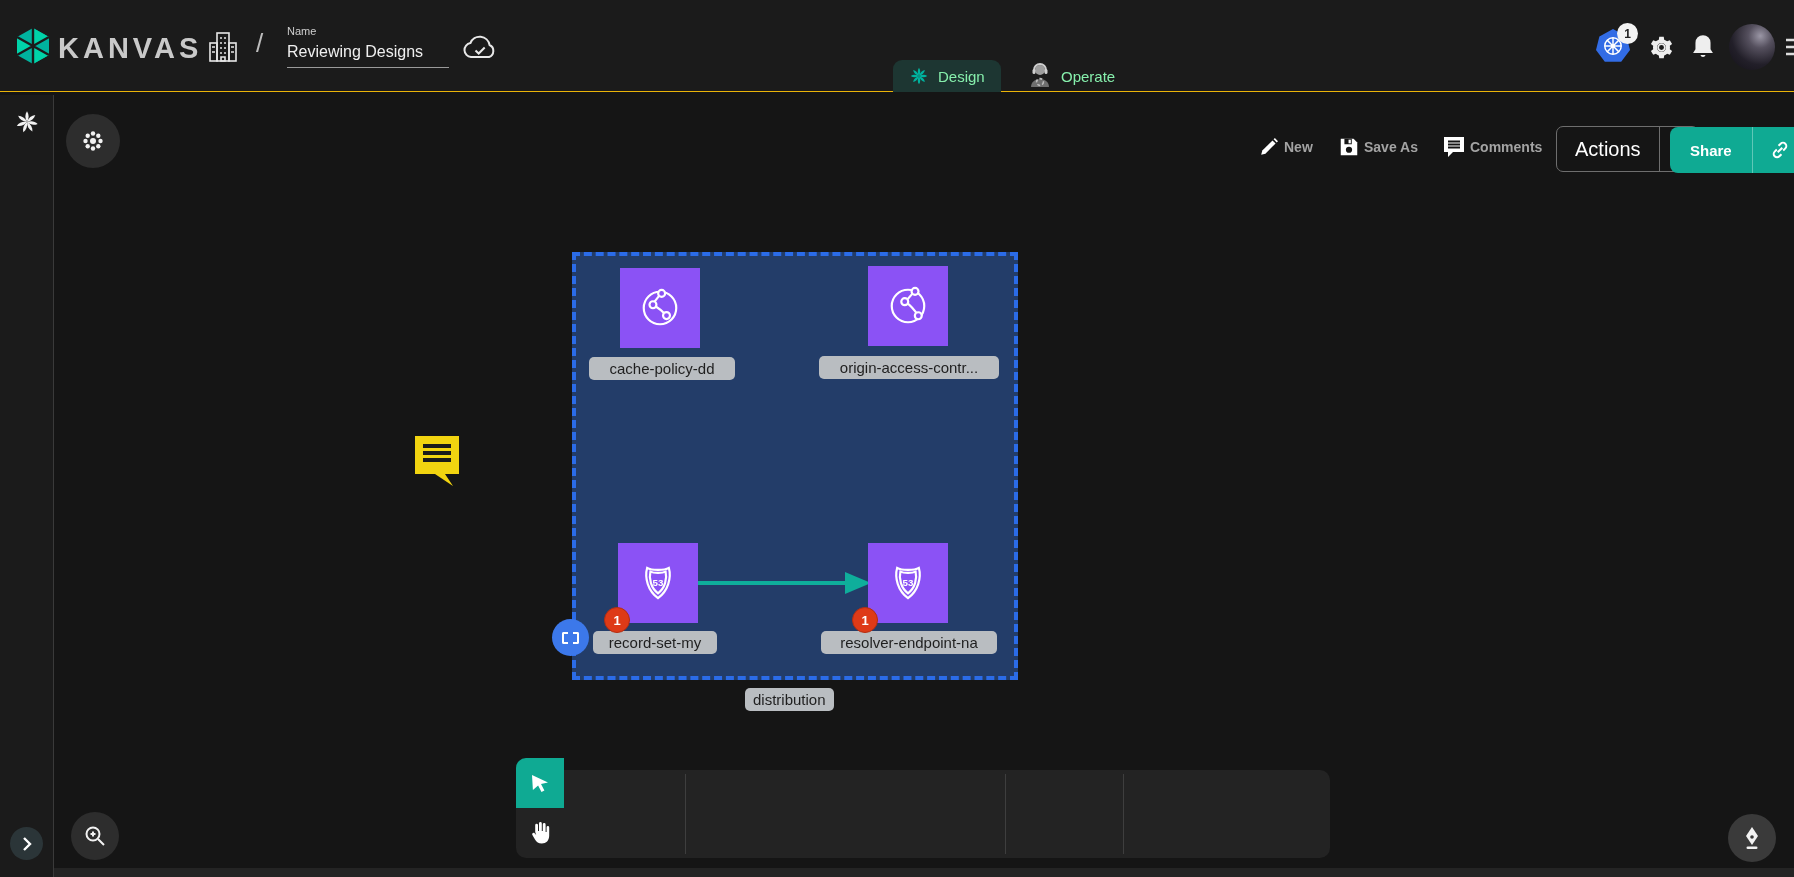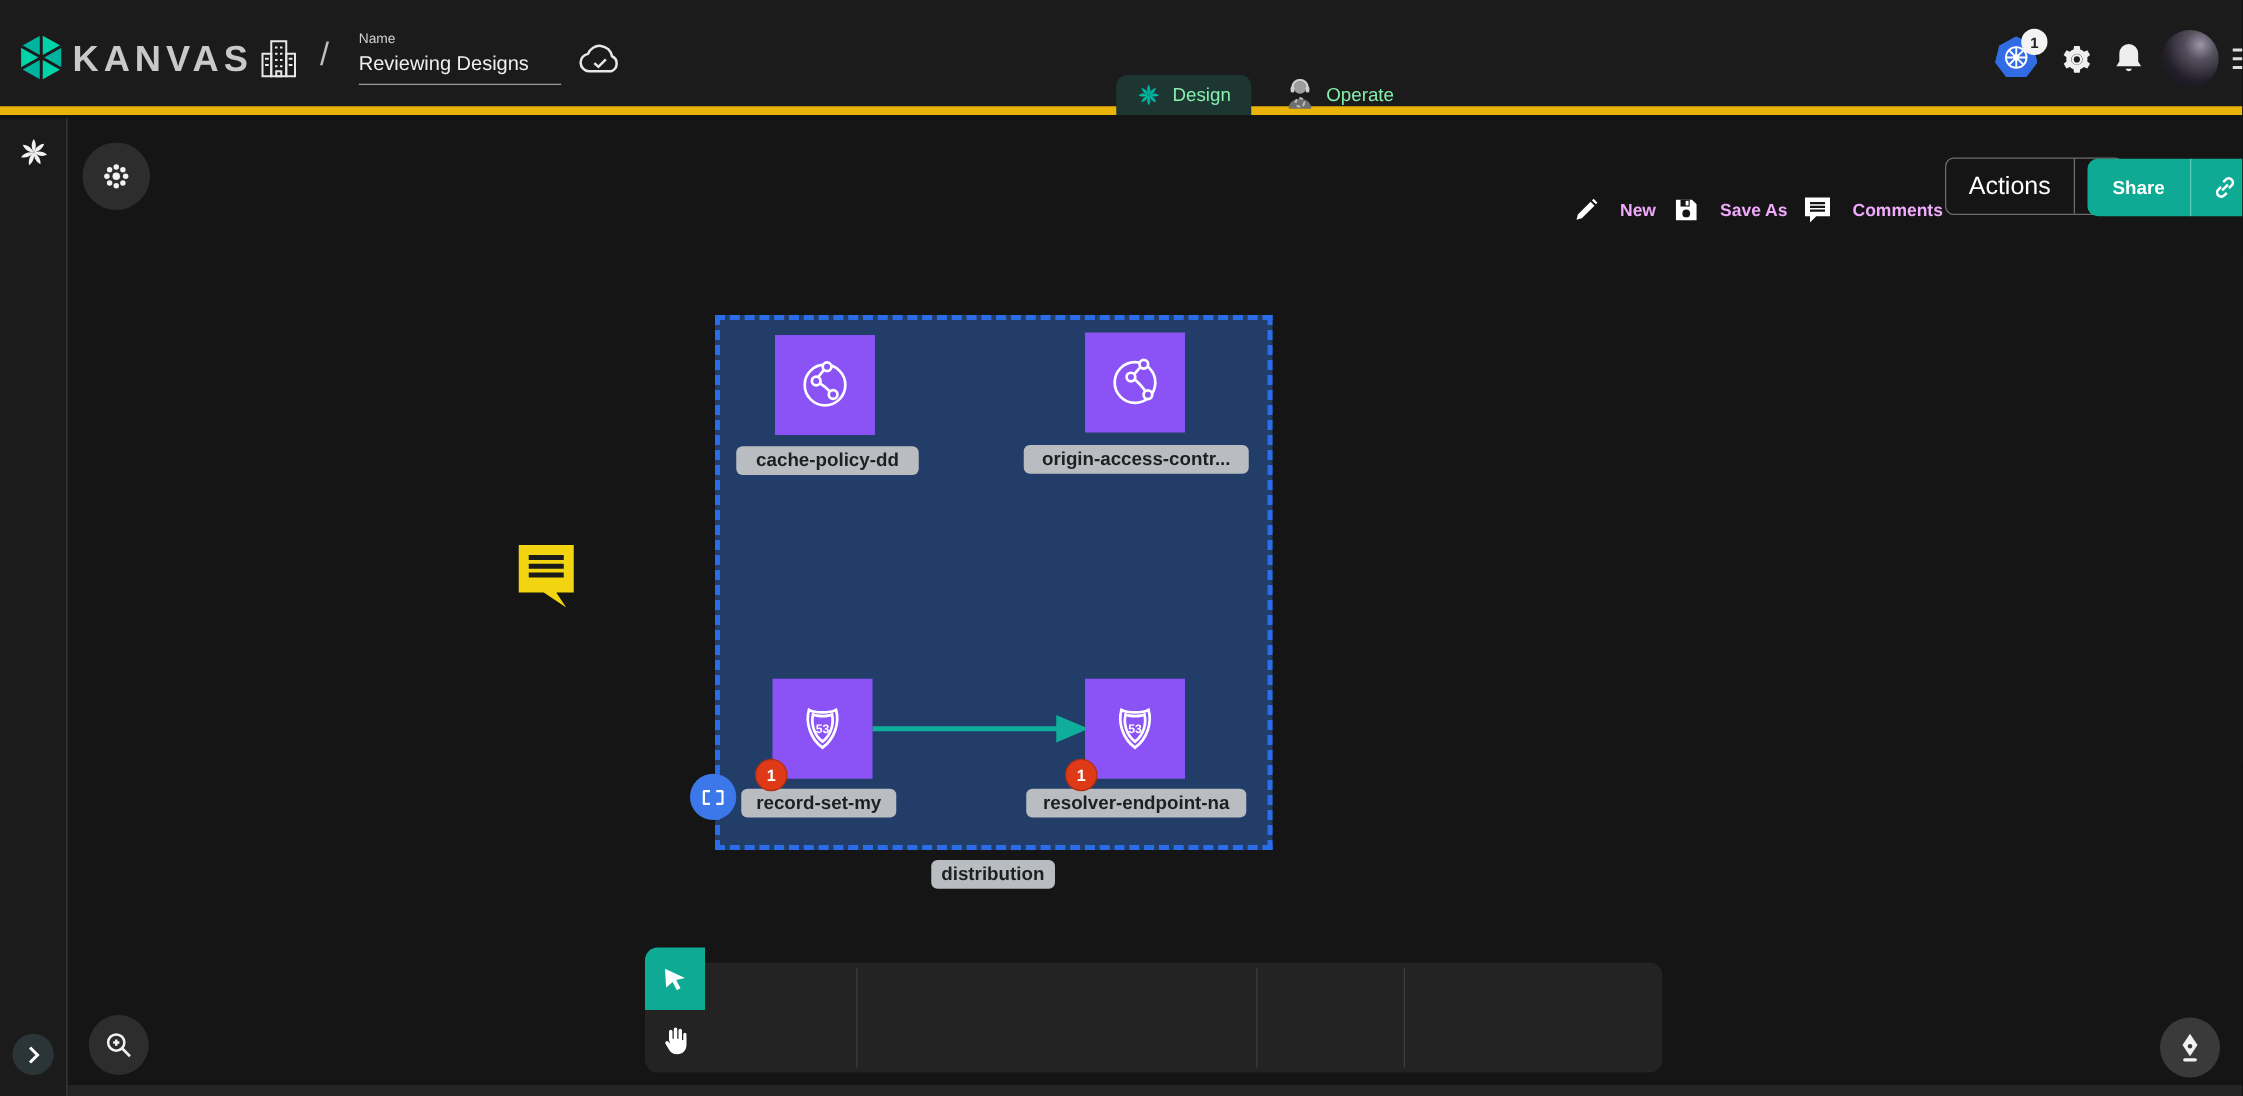--- a/index.html
+++ b/index.html
@@ -2,21 +2,21 @@
 <html><head>
 <meta charset="utf-8">
 <style>
   * { margin:0; padding:0; box-sizing:border-box; }
   html,body { width:1794px; height:877px; background:#101010; overflow:hidden;
     font-family:"Liberation Sans","DejaVu Sans",sans-serif; }
   .abs { position:absolute; }
   #stage { position:relative; width:1794px; height:877px; background:#151515; overflow:hidden; }
 
   
-  #header { left:0; top:0; width:1794px; height:92px; background:#1b1b1b; border-bottom:7px solid #eab308; z-index:40; }
+  #header { left:0; top:0; width:1794px; height:92px; background:#1b1b1b; border-bottom:1px solid #eab308; z-index:40; }
   .logo-word { font-weight:bold; font-size:29px; letter-spacing:4px; color:#c9c9c9; }
   .name-label { font-size:11px; color:#cfcfcf; }
   .name-input { background:transparent; border:none; border-bottom:1px solid #9a9a9a; color:#efefef;
     font-size:16px; width:162px; padding:2px 0 6px 0; font-family:inherit; outline:none; }
   .slash { color:#bdbdbd; font-size:26px; font-weight:300; }
 
   .tab { height:32px; display:flex; align-items:center; gap:9px; padding:0 16px; border-radius:9px 9px 0 0; }
   .tab.active { background:#1d3632; }
   .tab-label { color:#86efac; font-size:15px; }
 
@@ -25,35 +25,35 @@
     clip-path:polygon(50% 0%,90% 22%,100% 62%,74% 96%,26% 96%,0% 62%,10% 22%); display:flex; align-items:center; justify-content:center; }
   .badge-round { width:21px; height:21px; border-radius:50%; background:#f3f3f3; color:#222;
     font-size:12px; font-weight:bold; display:flex; align-items:center; justify-content:center; }
   .avatar { width:46px; height:46px; border-radius:50%;
     background:radial-gradient(circle at 68% 26%, #9b97a6 0%, #55505e 26%, #221f29 62%, #121016 100%); }
 
   
   #sidebar { left:0; top:95px; width:54px; height:782px; background:#1b1b1b; border-right:1px solid #3a3a3a; z-index:30; }
   .circle-btn { border-radius:50%; background:#2d2d2d; display:flex; align-items:center; justify-content:center; }
 
-  .tbar-item { display:flex; align-items:center; gap:16px; color:#f0abfc; font-size:14px; font-weight:600;margin-top:21px; }
+  .tbar-item { display:flex; align-items:center; gap:4px; color:#a3a3a3; font-size:14px; font-weight:600; }
   .actions-btn { display:flex; align-items:stretch; border:1px solid #6e6e6e; border-radius:7px; color:#fff; height:46px; }
   .actions-main { display:flex; align-items:center; padding:0 18px; font-size:20px; }
   .actions-caret { display:flex; align-items:center; padding:0 12px; border-left:1px solid #6e6e6e; }
   .caret-down { width:0; height:0; border-left:7px solid transparent; border-right:7px solid transparent; border-top:8px solid #fff; }
   .share-btn { display:flex; align-items:stretch; background:#0faa93; border-radius:8px; color:#fff; height:46px; }
   .share-main { display:flex; align-items:center; padding:0 20px; font-size:15px; font-weight:bold; }
   .share-link { display:flex; align-items:center; padding:0 16px; border-left:1px solid #d8f3ee66; }
 
   
   #selection-group { left:572px; top:252px; width:446px; height:428px;
     background:rgba(47,95,175,0.55); border:4px dashed #2b6ce8; z-index:5; }
   .node { width:80px; height:80px; background:#8b52f5; display:flex; align-items:center; justify-content:center; z-index:8; }
   .node-label { background:#b9bdc1; color:#1f1f1f; font-size:15px; padding:3px 8px; border-radius:5px;
-    white-space:nowrap; z-index:9; text-align:center;font-weight:bold; }
+    white-space:nowrap; z-index:9; text-align:center; }
   .count-badge { width:26px; height:26px; border-radius:50%; background:#de3a17; color:#fff; font-size:13px;
     font-weight:bold; display:flex; align-items:center; justify-content:center; z-index:10; border:1px solid #b52d10; }
   .group-handle { left:552px; top:619px; width:37px; height:37px; border-radius:50%; background:#3c78ea;
     display:flex; align-items:center; justify-content:center; z-index:11; }
   .handle-rect { width:17px; height:12px; border:2px dashed #fff; border-radius:2px; }
 
   
   .dock-panel { background:#232323; z-index:20; }
   .dock-icon { position:absolute; top:770px; width:48px; height:88px; display:flex; align-items:center; justify-content:center; }
   .dock-divider { position:absolute; top:774px; width:1px; height:80px; background:#3e3e3e; z-index:21; }

